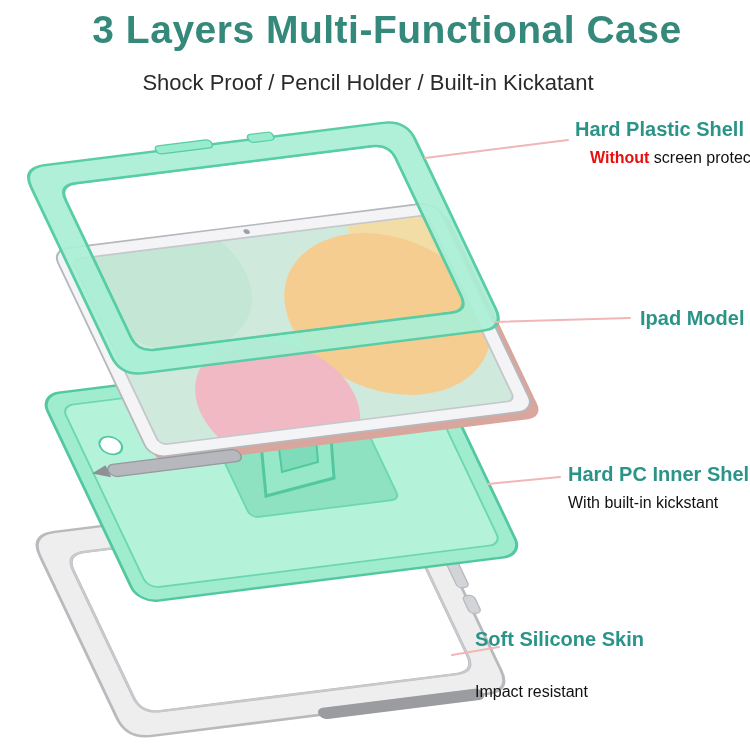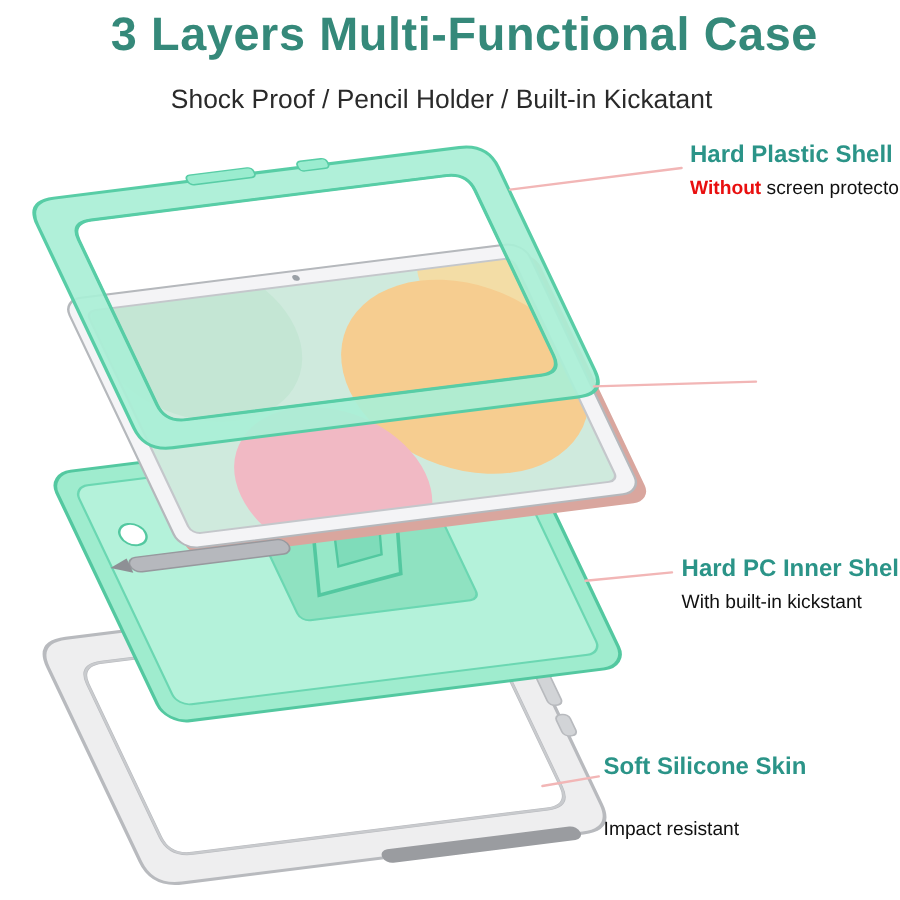--- a/index.html
+++ b/index.html
@@ -43,20 +43,21 @@
   }
   .callout-note{
     font-size:16px;
     color:#111111;
     margin-top:8px;
   }
   .callout-note.big-gap{margin-top:32px;}
   .red{
     color:#e90f0f;
     font-weight:700;
+    margin-left:15px;
   }
 </style>
 </head>
 <body>
 
 <div id="stage">
 
   <h1 class="title">3 Layers Multi-Functional Case</h1>
   <div class="subtitle">Shock Proof / Pencil Holder / Built-in Kickatant</div>
 
@@ -121,24 +122,27 @@
       <line x1="488" y1="484" x2="560" y2="477"></line>
       <line x1="452" y1="655" x2="499" y2="647"></line>
     </g>
   </svg>
 
   <div class="callout" style="left:575px; top:118px">
     <div class="callout-label">Hard Plastic Shell</div>
     <div class="callout-note"><span class="red">Without</span><span> screen protector</span></div>
   </div>
 
+  <div class="callout" style="left:640px; top:307px">
+    <div class="callout-label">Ipad Model</div>
+  </div>
 
   <div class="callout" style="left:568px; top:463px">
     <div class="callout-label">Hard PC Inner Shell</div>
     <div class="callout-note">With built-in kickstant</div>
   </div>
 
-  <div class="callout" style="left:503px; top:628px">
+  <div class="callout" style="left:475px; top:628px">
     <div class="callout-label">Soft Silicone Skin</div>
     <div class="callout-note big-gap">Impact resistant</div>
   </div>
 
 </div>
 
 </body></html>

